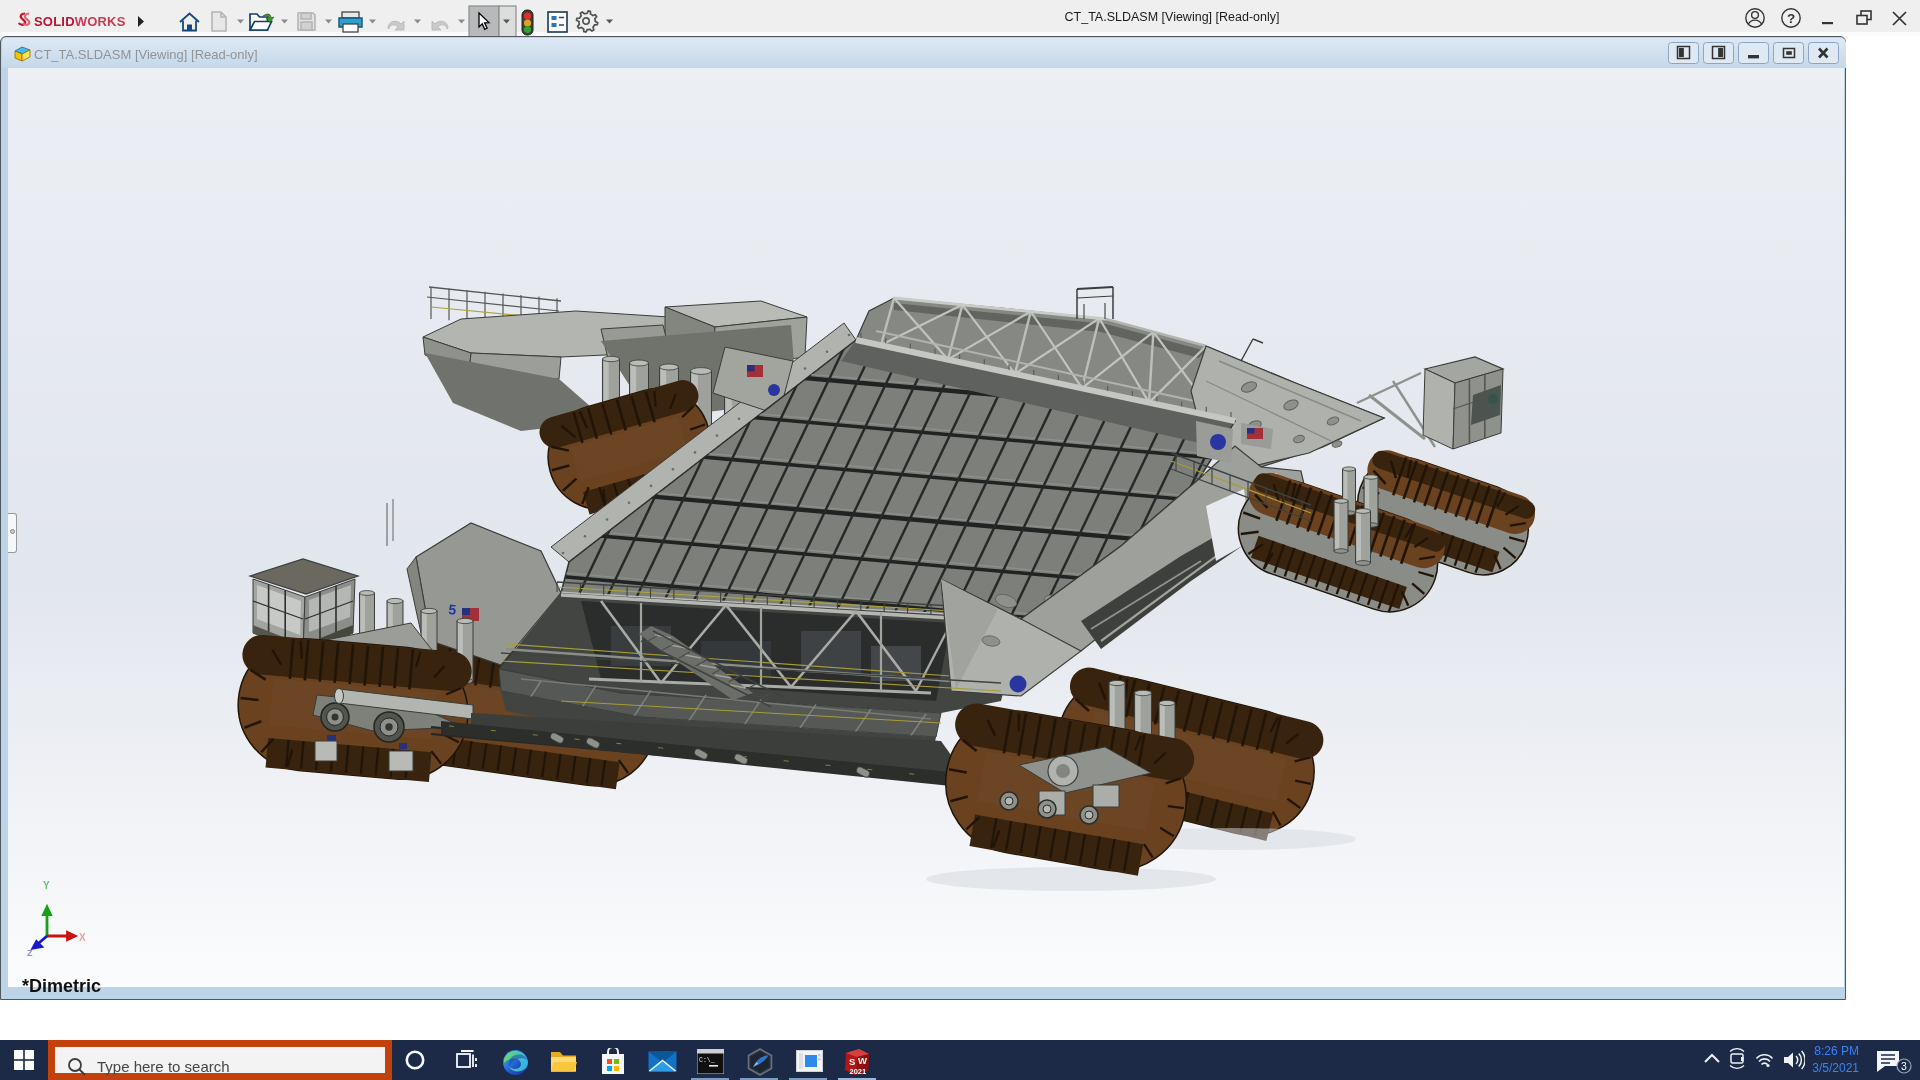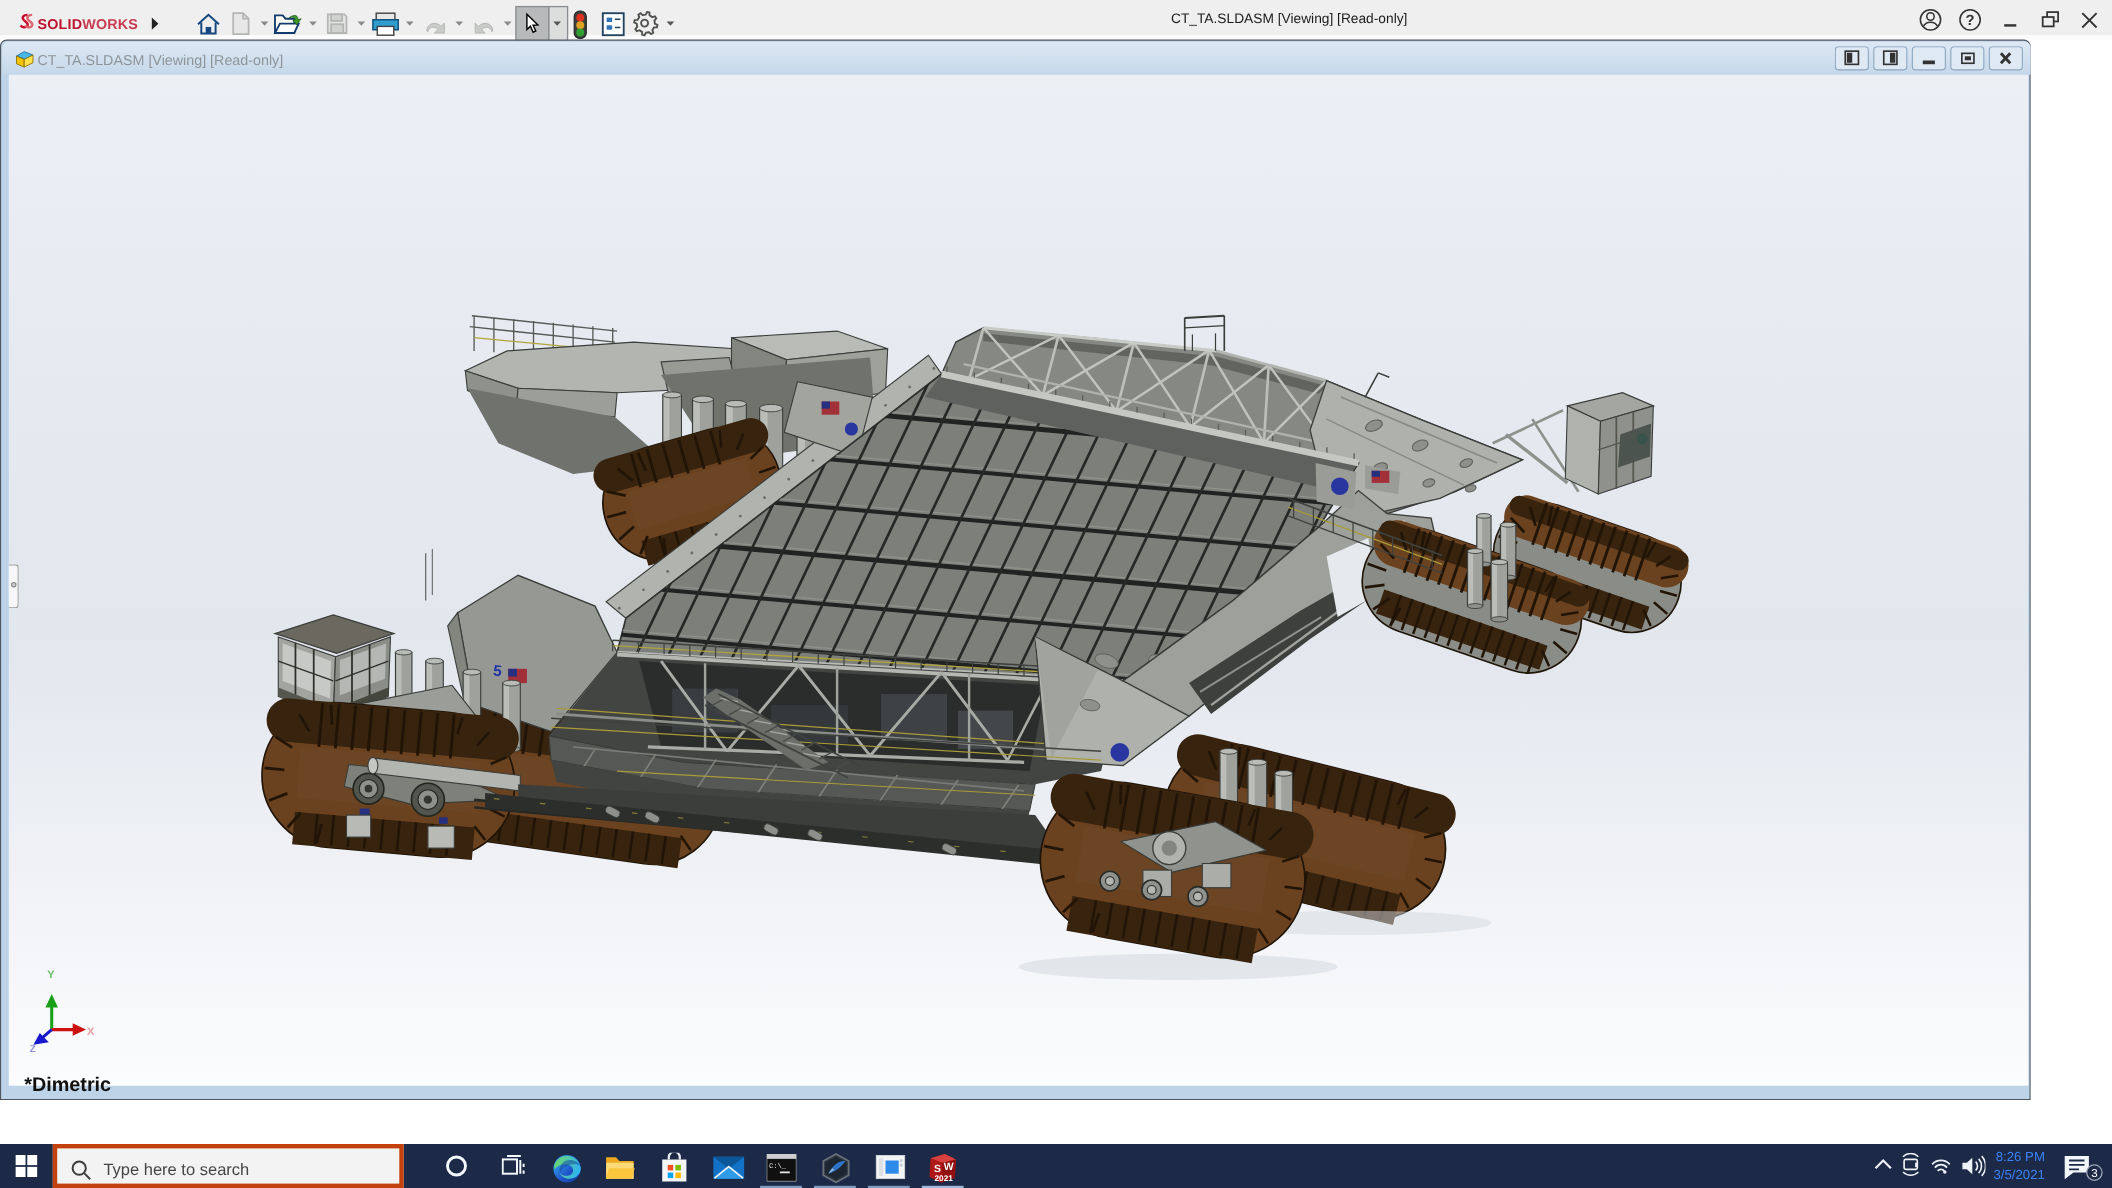--- a/index.html
+++ b/index.html
@@ -20,22 +20,22 @@
   #doctitle { position:absolute; left:1px; top:1px; width:1844px; height:30px;
     border-radius:5px 5px 0 0;
     background:linear-gradient(180deg,#dde8f4 0%,#d4e2f0 40%,#c4d7ea 100%); }
   #doctitle .txt { position:absolute; left:32px; top:9px; font-size:13px; color:#8f9499; }
   #viewport { position:absolute; left:7px; top:31px; width:1836px; height:919px;
     background:linear-gradient(180deg,#eceff4 0%,#e7ebf1 25%,#e2e6ed 55%,#eff1f5 78%,#fbfcfd 100%); }
   #dimetric { position:absolute; left:14px; top:908px; font-size:18px; font-weight:bold; color:#111; }
 
   
   #taskbar { position:absolute; left:0; top:1040px; width:1920px; height:40px; background:#1c2a48; }
-  #searchbox { position:absolute; left:48px; top:0px; width:319px; height:40px;
-    background:#f3f3f3; border:4px solid #c2410c; }
+  #searchbox { position:absolute; left:48px; top:0px; width:344px; height:40px;
+    background:#f3f3f3; border:7px solid #c2410c; }
   #searchbox span { position:absolute; left:42px; top:11px; font-size:15px; color:#454545; }
   .tbtime { position:absolute; right:61px; top:3px; width:80px; text-align:right; color:#3b82f6;
     font-size:12px; line-height:17px; }
 </style>
 </head>
 <body>
 <div id="root">
 
   <div id="appbar">
     <svg class="logo" width="610" height="36" viewBox="0 0 610 36">

